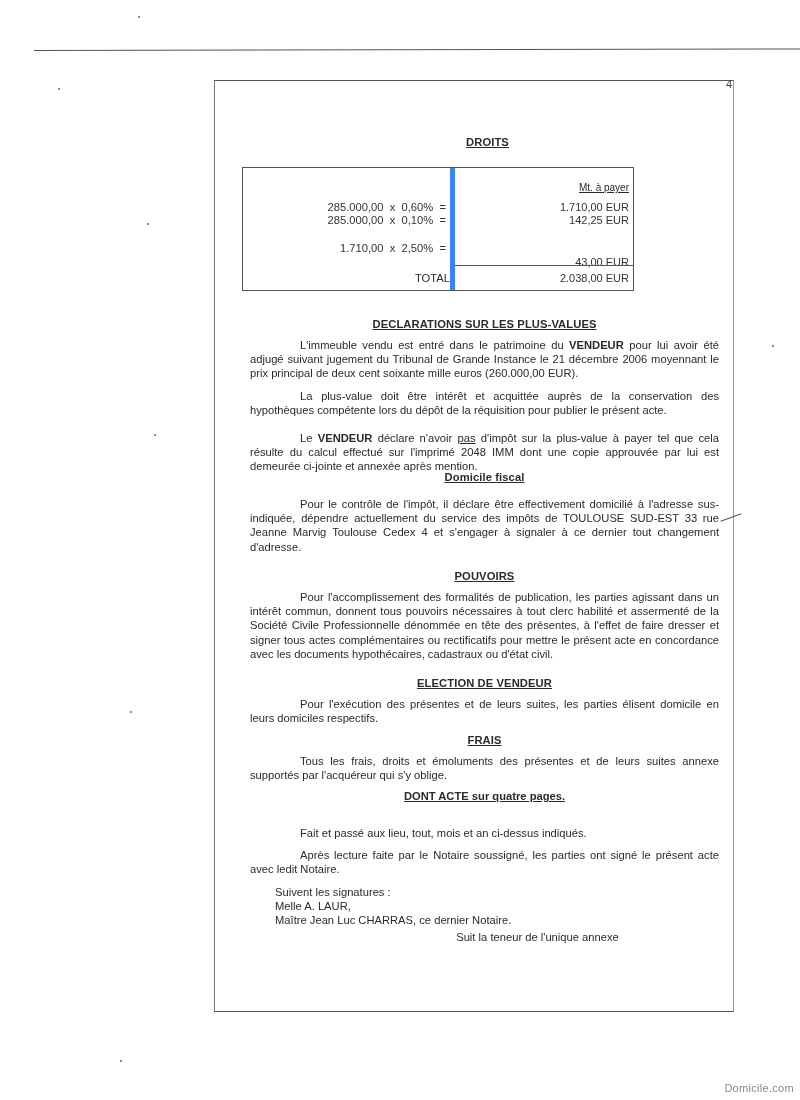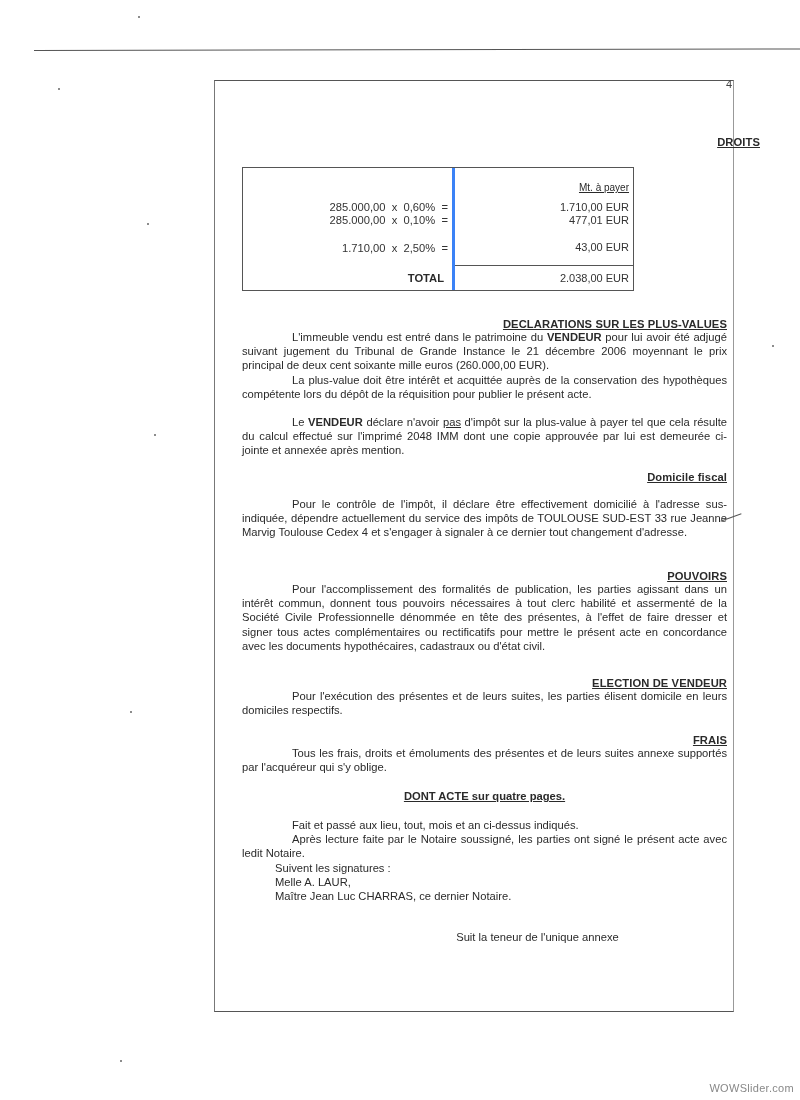--- a/index.html
+++ b/index.html
@@ -46,21 +46,21 @@
       box-sizing: border-box;
     }
     .page-number {
       position: absolute;
       right: 1px;
       top: -3px;
       font-size: 11px;
       color: #444;
     }
     .heading {
-      text-align: right;
+      text-align: center;
       font-weight: bold;
       text-decoration: underline;
       font-size: 11.2px;
       letter-spacing: 0.1px;
     }
     .droits-heading {
       position: absolute;
       top: 55px;
       left: 0;
       width: 545px;
@@ -70,21 +70,21 @@
       left: 27px;
       top: 86px;
       width: 392px;
       height: 124px;
       border: 1px solid #555;
       box-sizing: border-box;
       display: flex;
     }
     .droits-left {
       width: 212px;
-      border-right: 3px solid #3b82f6;
+      border-right: 5px solid #3b82f6;
       position: relative;
       box-sizing: border-box;
     }
     .droits-right {
       flex: 1;
       position: relative;
     }
     .calc-line {
       position: absolute;
       right: 4px;
@@ -110,35 +110,35 @@
     }
     .total-rule {
       position: absolute;
       left: 0;
       right: 0;
       top: 97px;
       border-top: 1px solid #555;
     }
     .total-label {
       position: absolute;
-      right: 8px;
+      right: 0;
       top: 104px;
-      font-weight: bold;
+      font-weight: normal;
       font-size: 11.2px;
     }
     .section {
       position: absolute;
       left: 27px;
       width: 485px;
     }
     .para {
       text-align: justify;
       line-height: 14.2px;
       font-size: 11.2px;
-      margin: 0;
+      margin: 8px;
     }
     .para .indent {
       display: inline-block;
       width: 50px;
     }
     .strong {
       font-weight: bold;
     }
     .underline {
       text-decoration: underline;
@@ -193,22 +193,22 @@
   <div class="droits-table">
     <div class="droits-left">
       <div class="calc-line" style="top:33px;">285.000,00  x  0,60%  =</div>
       <div class="calc-line" style="top:46px;">285.000,00  x  0,10%  =</div>
       <div class="calc-line" style="top:74px;">1.710,00  x  2,50%  =</div>
       <div class="total-label">TOTAL</div>
     </div>
     <div class="droits-right">
       <div class="amt-header">Mt. à payer</div>
       <div class="amt-line" style="top:33px;">1.710,00 EUR</div>
-      <div class="amt-line" style="top:46px;">477,01 EUR</div>
-      <div class="amt-line" style="top:73px;">43,00 EUR</div>
+      <div class="amt-line" style="top:46px;">142,25 EUR</div>
+      <div class="amt-line" style="top:88px;">43,00 EUR</div>
       <div class="total-rule"></div>
       <div class="amt-line" style="top:104px;">2.038,00 EUR</div>
     </div>
   </div>
 
   <div class="section" style="top:237px;">
     <div class="heading">DECLARATIONS SUR LES PLUS-VALUES</div>
     <p class="para"><span class="indent"></span><span>L'immeuble vendu est entré dans le patrimoine du </span><span class="strong">VENDEUR</span><span> pour lui avoir été adjugé suivant jugement du Tribunal de Grande Instance le 21 décembre 2006 moyennant le prix principal de deux cent soixante mille euros (260.000,00 EUR).</span></p>
     <p class="para"><span class="indent"></span><span>La plus-value doit être intérêt et acquittée auprès de la conservation des hypothèques compétente lors du dépôt de la réquisition pour publier le présent acte.</span></p>
     <p class="para" style="margin-top:14px;"><span class="indent"></span><span>Le </span><span class="strong">VENDEUR</span><span> déclare n'avoir </span><span class="underline">pas</span><span> d'impôt sur la plus-value à payer tel que cela résulte du calcul effectué sur l'imprimé 2048 IMM dont une copie approuvée par lui est demeurée ci-jointe et annexée après mention.</span></p>
@@ -243,13 +243,13 @@
     <p class="para"><span class="indent"></span><span>Fait et passé aux lieu, tout, mois et an ci-dessus indiqués.</span></p>
     <p class="para"><span class="indent"></span><span>Après lecture faite par le Notaire soussigné, les parties ont signé le présent acte avec ledit Notaire.</span></p>
     <p class="sig-line" style="padding-left:33px;">Suivent les signatures :</p>
     <p class="sig-line">Melle A. LAUR,</p>
     <p class="sig-line">Maître Jean Luc CHARRAS, ce dernier Notaire.</p>
   </div>
 
   <div class="section annex-line" style="top:850px;left:80px;">Suit la teneur de l'unique annexe</div>
 </div>
 
-<div class="watermark">WOWSlider.com</div>
+<div class="watermark">Domicile.com</div>
 
 </body></html>

